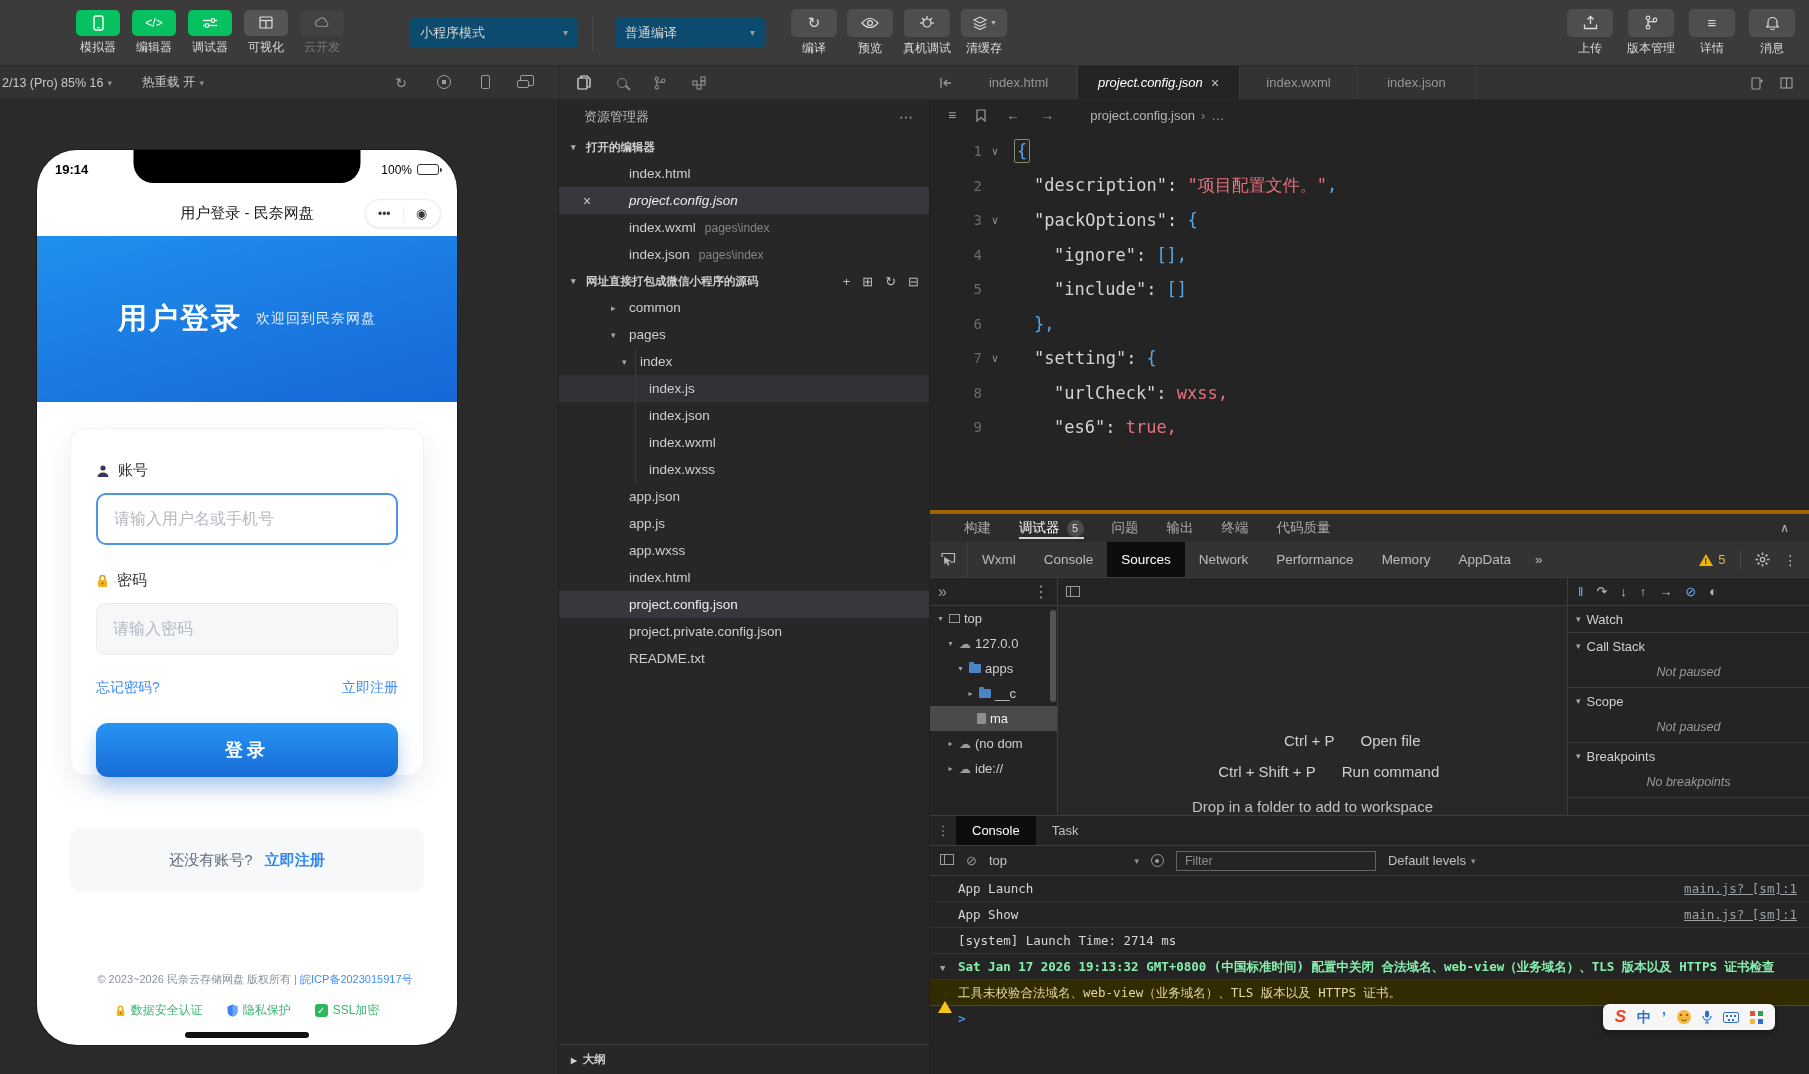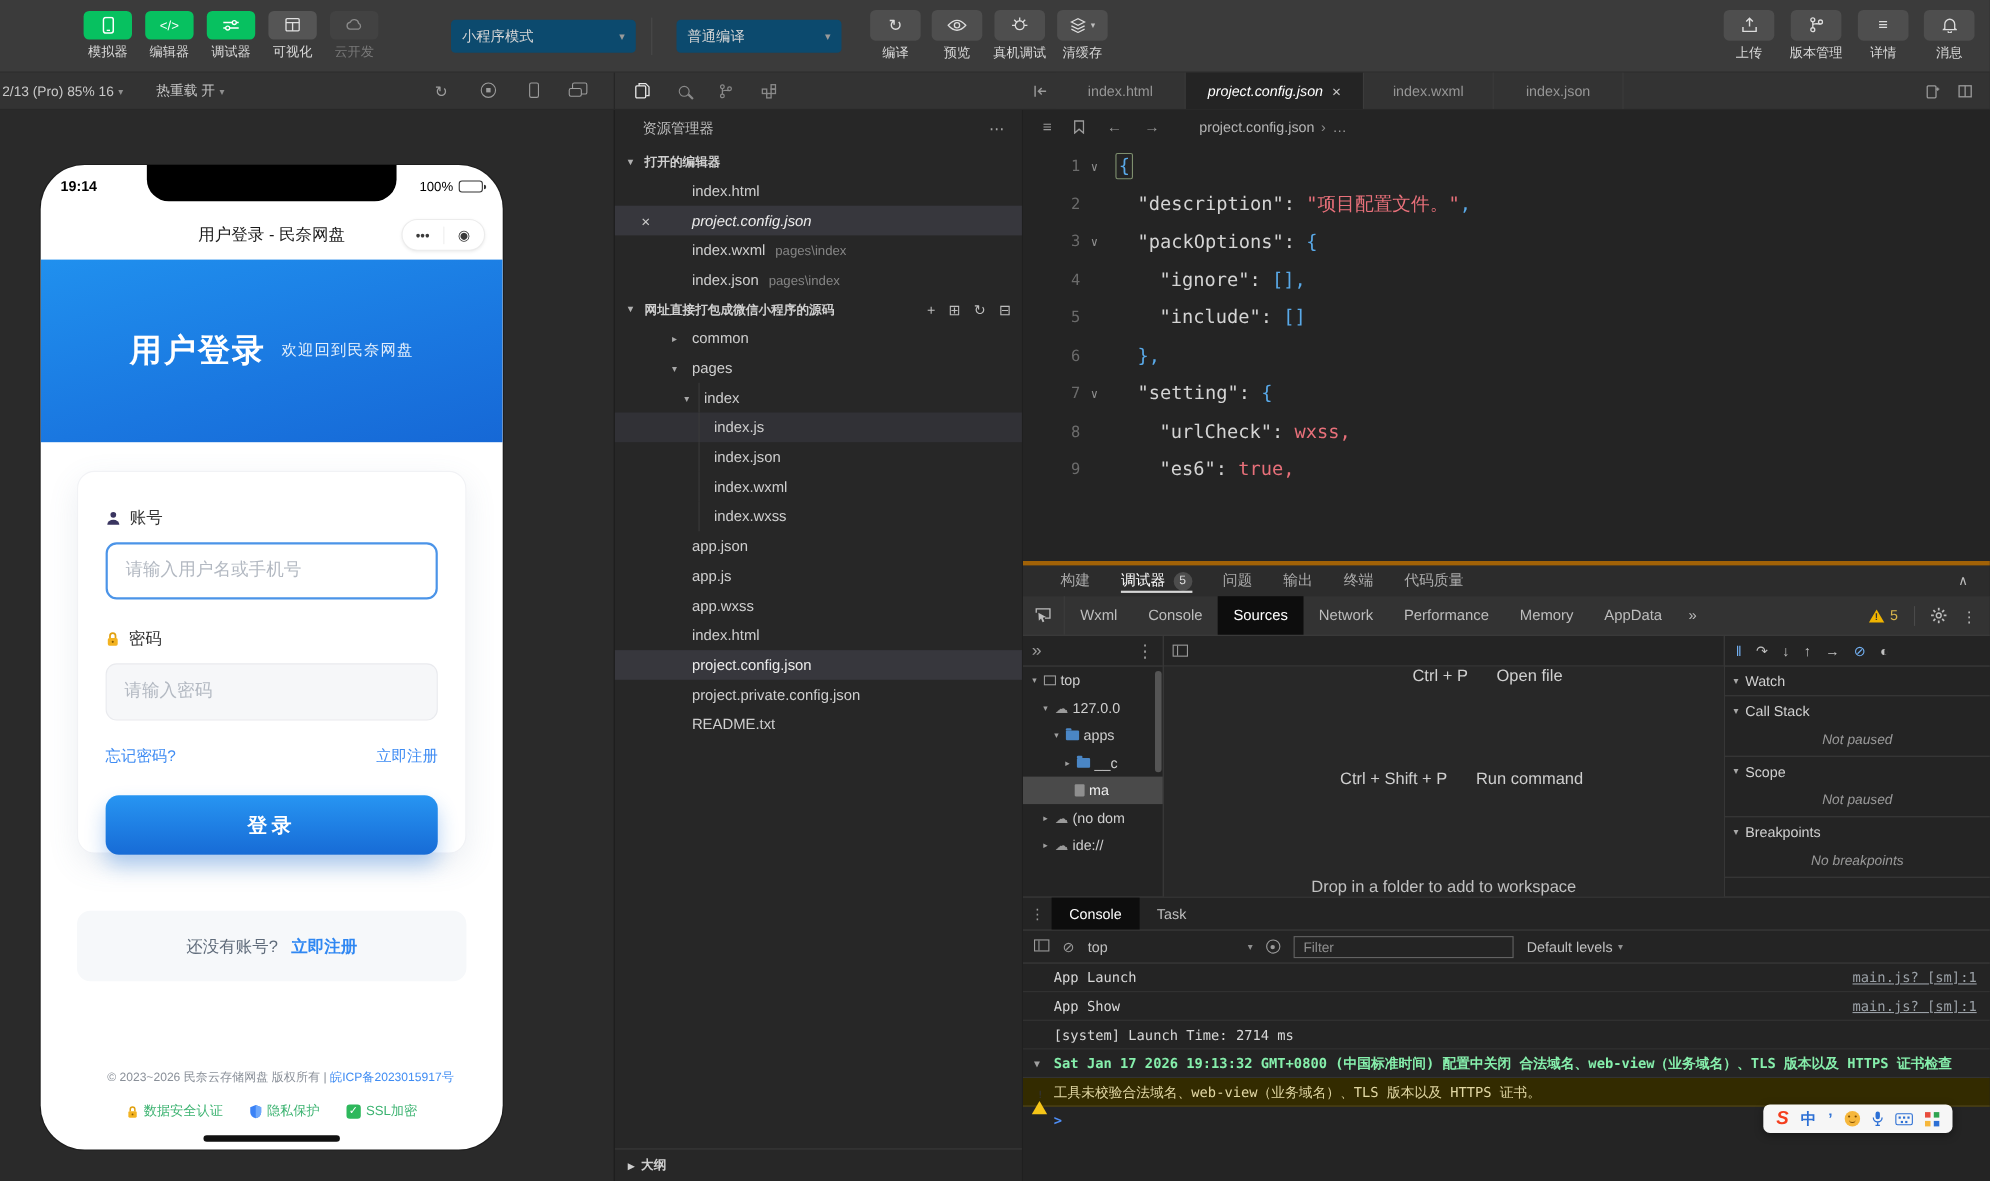--- a/index.html
+++ b/index.html
@@ -156,21 +156,21 @@
   .fi-frame { width:11px; height:9px; border:1px solid #9a9a9a; flex:none; }
   .fi-cloud { color:#9a9a9a; font-size:12px; flex:none; }
   .fi-folder { width:12px; height:9px; background:#4a86c5; border-radius:1px; position:relative; flex:none; }
   .fi-folder::before { content:""; position:absolute; top:-2px; left:0; width:5px; height:2px; background:#4a86c5; border-radius:1px 1px 0 0; }
   .fi-file { width:9px; height:11px; background:#8f8f8f; border-radius:1px; flex:none; }
   .vscroll { position:absolute; right:1px; top:32px; width:6px; height:92px; background:#555; border-radius:3px; }
   .srccenter { flex:1; display:flex; flex-direction:column; border-right:1px solid #3c3c3c; min-width:0; }
   .srcc-head { height:28px; flex:none; border-bottom:1px solid #3c3c3c; display:flex; align-items:center; padding:0 8px; }
   .panetoggle { width:14px; height:11px; border:1px solid #9a9a9a; position:relative; cursor:pointer; }
   .panetoggle::before { content:""; position:absolute; left:3px; top:0; bottom:0; width:1px; background:#9a9a9a; }
-  .srcc-body { flex:1; display:flex; flex-direction:column; align-items:center; justify-content:space-between; gap:14px; background:#282828; color:#c8c8c8; font-size:15px; }
+  .srcc-body { flex:1; display:flex; flex-direction:column; align-items:center; justify-content:flex-end; gap:14px; background:#282828; color:#c8c8c8; font-size:15px; }
   .scut { display:flex; gap:26px; }
   .scut .keys { width:130px; text-align:right; color:#cfcfcf; }
   .scut .act { color:#cfcfcf; }
   .drophint { margin-top:4px; color:#c0c0c0; }
   .srcright { width:241px; flex:none; display:flex; flex-direction:column; font-size:13px; color:#d0d0d0; }
   .dbgtools { height:28px; flex:none; border-bottom:1px solid #3c3c3c; display:flex; align-items:center; gap:13px; padding:0 10px; color:#c0c0c0; }
   .dbgtools span { cursor:pointer; font-size:13px; }
   .dbgtools .bl { color:#72b0f2; }
   .dsec { border-bottom:1px solid #3a3a3a; }
   .dsec-h { height:26px; display:flex; align-items:center; gap:6px; padding-left:8px; cursor:pointer; }

